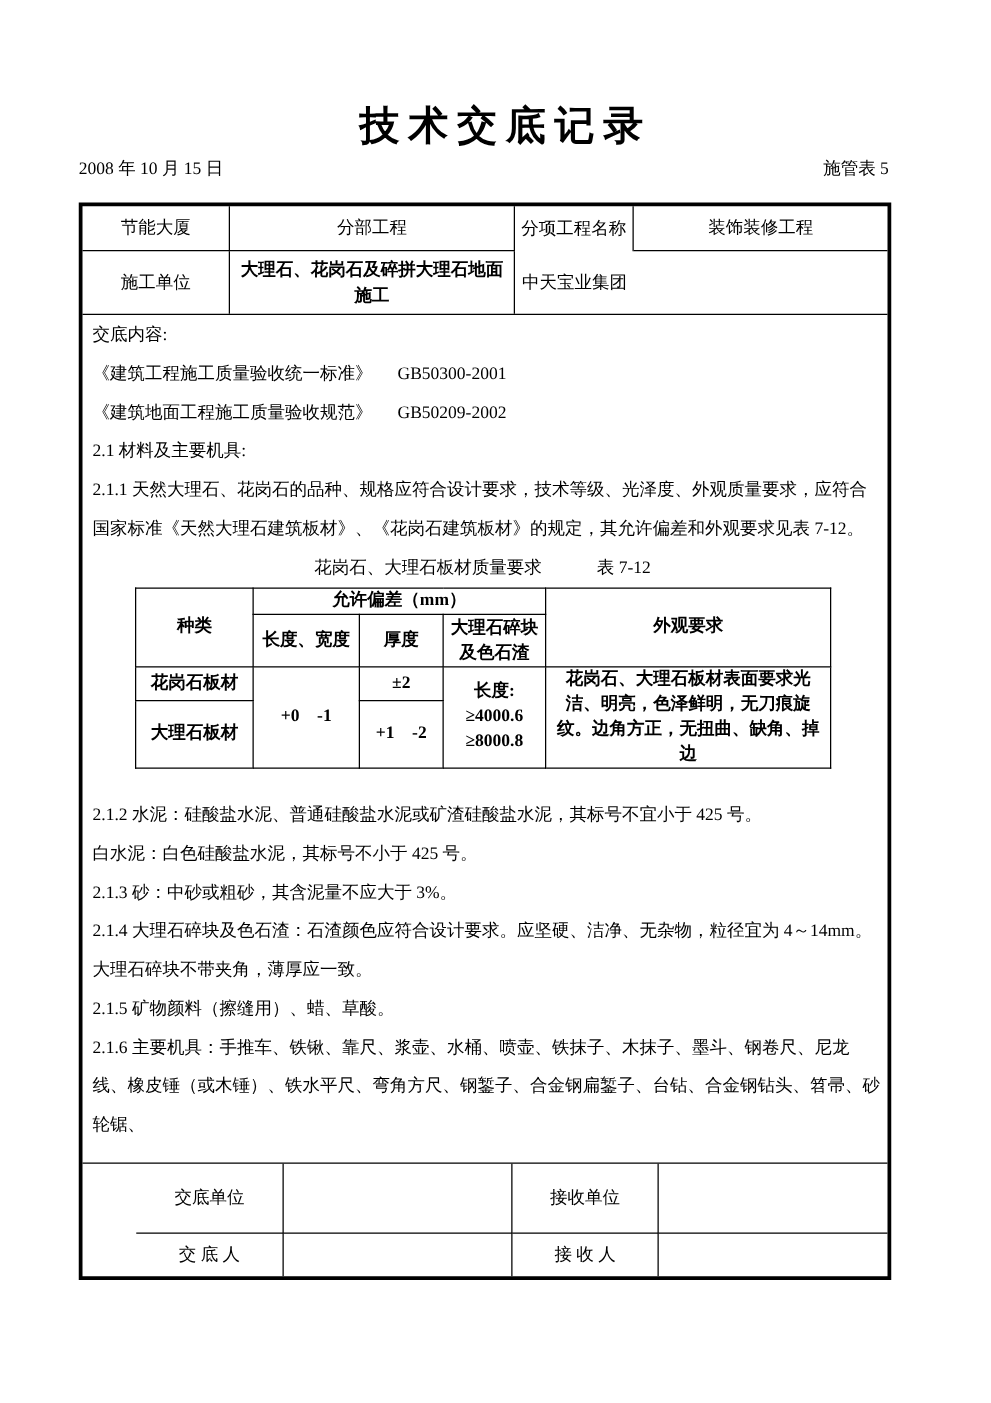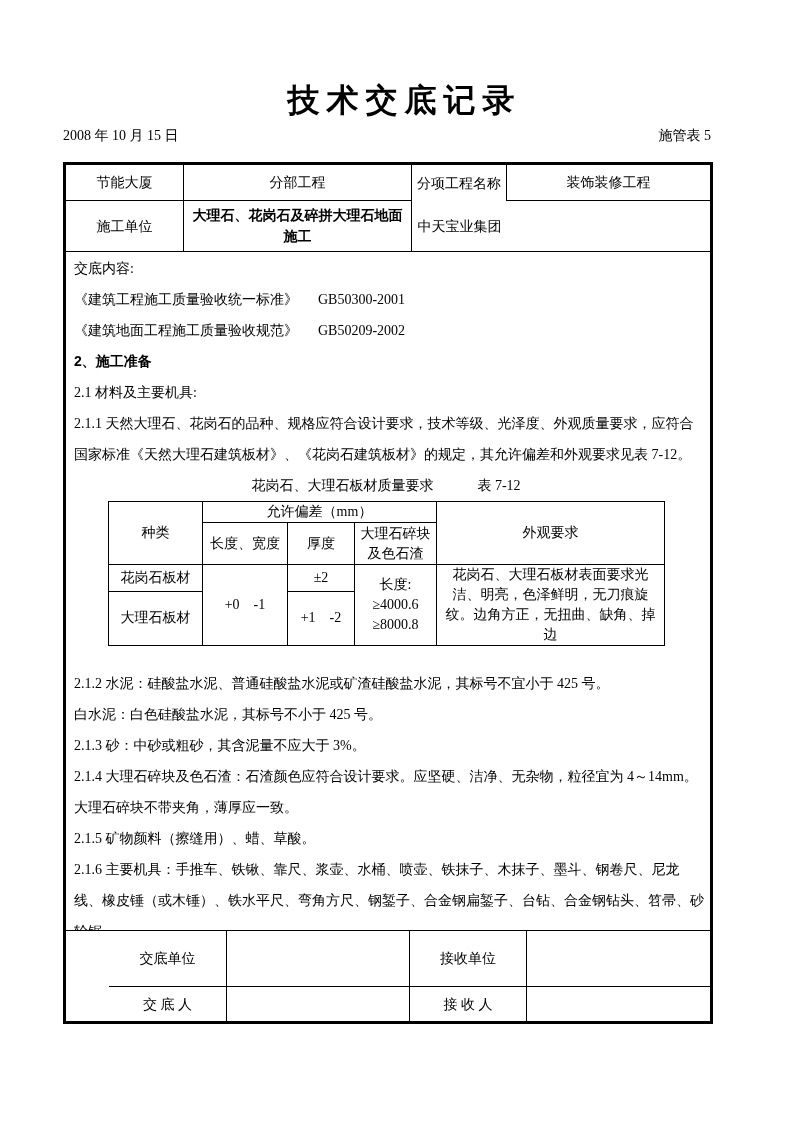--- a/index.html
+++ b/index.html
@@ -52,21 +52,21 @@
     width:556px;margin-left:34px;text-align:center;line-height:31px;
   }
   .table-caption .ref{margin-left:44px;}
   
   table.qt{
     border-collapse:collapse;table-layout:fixed;width:556px;
     margin:0 0 22px 34px;font-size:14px;
   }
   table.qt td,table.qt th{
     border:1px solid #000;text-align:center;vertical-align:middle;
-    padding:0 2px;font-weight:normal;line-height:20px;overflow:hidden;margin-top:40px;
+    padding:0 2px;font-weight:bold;line-height:20px;overflow:hidden;margin-top:40px;
   }
   tr.h1{height:21px;}   tr.h2{height:42px;}
   tr.d1{height:21px;}   tr.d2{height:43px;}
   
   .sign-grid{
     display:grid;grid-template-columns:118px 183px 117px 1fr;
     grid-template-rows:56px 34px;border-top:1px solid #000;padding-left:43px;
   }
 </style>
 </head>
@@ -92,21 +92,20 @@
   </div>
 
   <div class="content">
     <p>交底内容:</p>
     <p>
       <span>《建筑工程施工质量验收统一标准》</span><span class="std-code">GB50300-2001</span>
     </p>
     <p>
       <span>《建筑地面工程施工质量验收规范》</span><span class="std-code">GB50209-2002</span>
     </p>
-    <p class="hd">2、施工准备</p>
     <p>2.1 材料及主要机具:</p>
     <p>2.1.1 天然大理石、花岗石的品种、规格应符合设计要求，技术等级、光泽度、外观质量要求，应符合国家标准《天然大理石建筑板材》、《花岗石建筑板材》的规定，其允许偏差和外观要求见表 7-12。</p>
 
     <div class="table-caption">
       <span>花岗石、大理石板材质量要求</span><span class="ref">表 7-12</span>
     </div>
 
     <table class="qt">
       <colgroup>
         <col style="width:94px">

